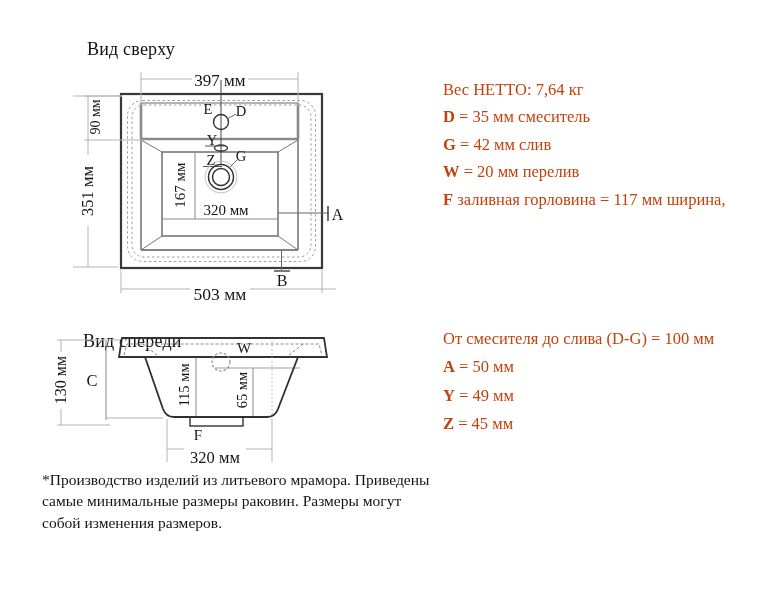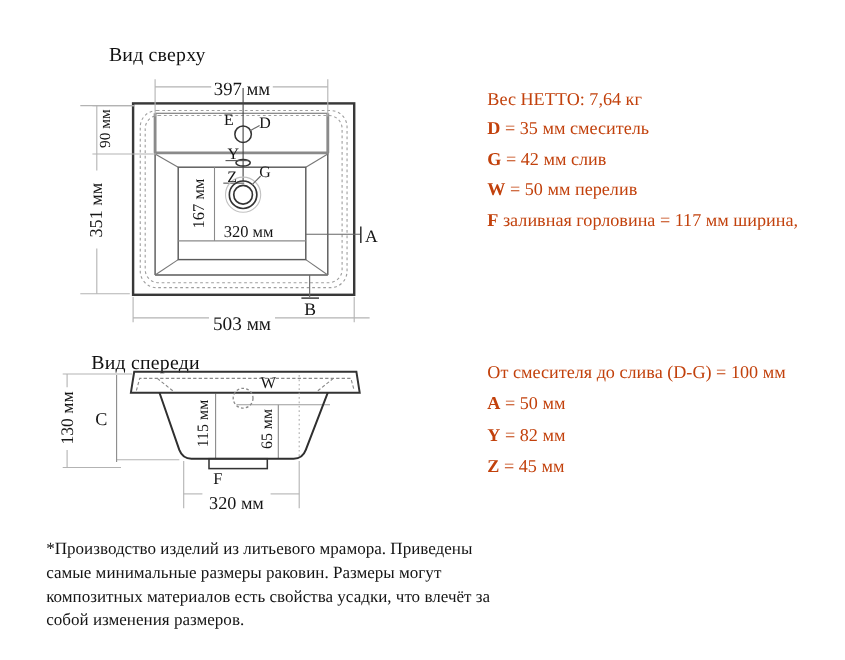--- a/index.html
+++ b/index.html
@@ -7,29 +7,29 @@
     width:768px;height:600px;position:relative;background:#ffffff;
     font-family:"Liberation Serif","DejaVu Serif",serif;color:#1a1a1a;
     overflow:hidden;
   }
   .abs{position:absolute;}
   .view-title{font-size:18px;color:#111;letter-spacing:.2px;}
   .spec-block{left:443px;width:345px;font-size:16.5px;color:#c2410c;}
   .spec-block .line{line-height:27.4px;white-space:nowrap;}
   .spec-block.second .line{line-height:28.3px;}
   .spec-block .b{font-weight:bold;}
-  .footnote{left:42px;top:469px;width:420px;font-size:15.5px;color:#141414;margin-top:20px;}
+  .footnote{left:42px;top:469px;width:420px;font-size:15.5px;color:#141414;}
   .footnote .fline{line-height:21.3px;white-space:nowrap;}
   svg{position:absolute;overflow:visible;}
   svg text{font-family:"Liberation Serif","DejaVu Serif",serif;fill:#151515;}
 </style>
 </head>
 <body>
 
-<div class="abs view-title" style="left:87px;top:39px;margin-left:12px;">Вид сверху</div>
+<div class="abs view-title" style="left:87px;top:39px;">Вид сверху</div>
 
 <svg style="left:40px;top:60px;" width="315" height="250" viewBox="40 60 315 250">
 
   <g stroke="#9e9e9e" stroke-width="1" fill="none" stroke-dasharray="2.5 2.5">
     <rect x="127.5" y="100.5" width="188" height="161" rx="15"></rect>
     <rect x="132" y="105" width="179" height="152" rx="12"></rect>
   </g>
 
   <rect x="121" y="94" width="201" height="174" fill="none" stroke="#383838" stroke-width="2.2"></rect>
 
@@ -98,21 +98,21 @@
   <text x="220" y="300" font-size="17.5" text-anchor="middle">503 мм</text>
   <text x="208" y="114" font-size="14.5" text-anchor="middle">E</text>
   <text x="241" y="116" font-size="14.5" text-anchor="middle">D</text>
   <text x="212" y="144.5" font-size="14.5" text-anchor="middle">Y</text>
   <text x="211" y="165" font-size="14.5" text-anchor="middle">Z</text>
   <text x="241" y="161" font-size="14.5" text-anchor="middle">G</text>
   <text x="337.5" y="220" font-size="16" text-anchor="middle">A</text>
   <text x="282" y="286" font-size="16" text-anchor="middle">B</text>
 </svg>
 
-<div class="abs view-title" style="left:83px;top:319px;text-align:center;">Вид спереди</div>
+<div class="abs view-title" style="left:83px;top:331px;text-align:center;">Вид спереди</div>
 
 <svg style="left:45px;top:335px;" width="295" height="135" viewBox="45 335 295 135">
 
   <g stroke="#b3b3b3" stroke-width="1" fill="none">
     <path d="M57,340 H120"></path>
       <path d="M57,425 H110"></path>
     <path d="M61,340 V352"></path>
       <path d="M61,409 V425"></path>
     <path d="M106,418 H163"></path>
     <path d="M167,419 V462"></path>
@@ -143,29 +143,28 @@
   <text x="242" y="395" font-size="14.5" text-anchor="middle" transform="rotate(-90 242 390)">65 мм</text>
   <text x="244" y="353" font-size="15" text-anchor="middle">W</text>
   <text x="198" y="440" font-size="15" text-anchor="middle">F</text>
   <text x="215" y="463" font-size="16.5" text-anchor="middle">320 мм</text>
 </svg>
 
 <div class="abs spec-block" style="top:76px;">
   <div class="line"><span class="b"></span><span>Вес НЕТТО: 7,64 кг</span></div>
   <div class="line"><span class="b">D</span><span> = 35 мм смеситель</span></div>
   <div class="line"><span class="b">G</span><span> = 42 мм слив</span></div>
-  <div class="line"><span class="b">W</span><span> = 50 мм перелив</span></div>
+  <div class="line"><span class="b">W</span><span> = 20 мм перелив</span></div>
   <div class="line"><span class="b">F</span><span> заливная горловина = 117 мм ширина,</span></div>
 </div>
 
 <div class="abs spec-block second" style="top:325px;">
   <div class="line"><span class="b"></span><span>От смесителя до слива (D-G) = 100 мм</span></div>
   <div class="line"><span class="b">A</span><span> = 50 мм</span></div>
-  <div class="line"><span class="b">Y</span><span> = 82 мм</span></div>
+  <div class="line"><span class="b">Y</span><span> = 49 мм</span></div>
   <div class="line"><span class="b">Z</span><span> = 45 мм</span></div>
 </div>
 
 <div class="abs footnote">
   <div class="fline">*Производство изделий из литьевого мрамора. Приведены</div>
   <div class="fline">самые минимальные размеры раковин. Размеры могут</div>
-  <div class="fline">композитных материалов есть свойства усадки, что влечёт за</div>
   <div class="fline">собой изменения размеров.</div>
 </div>
 
 </body></html>

